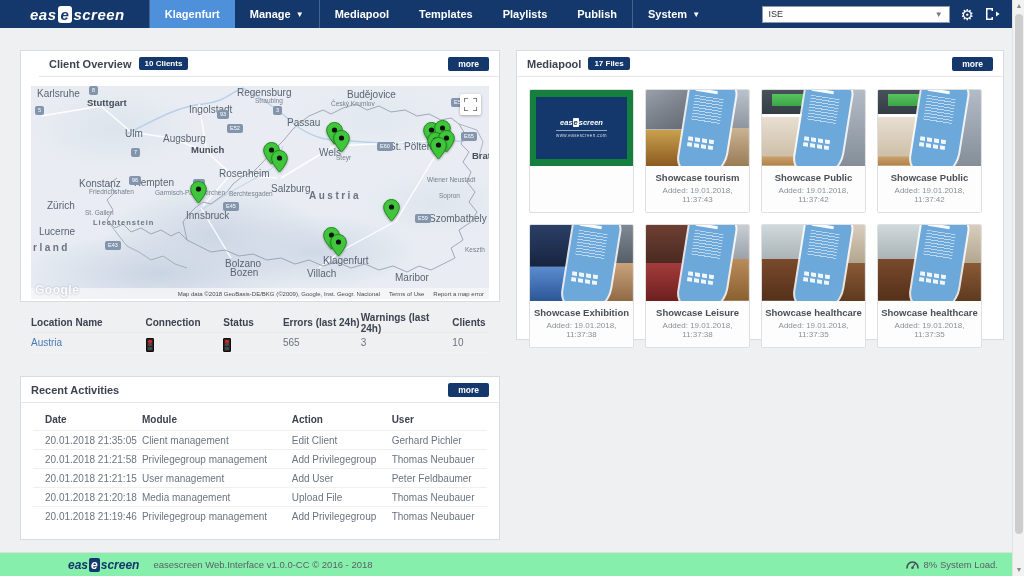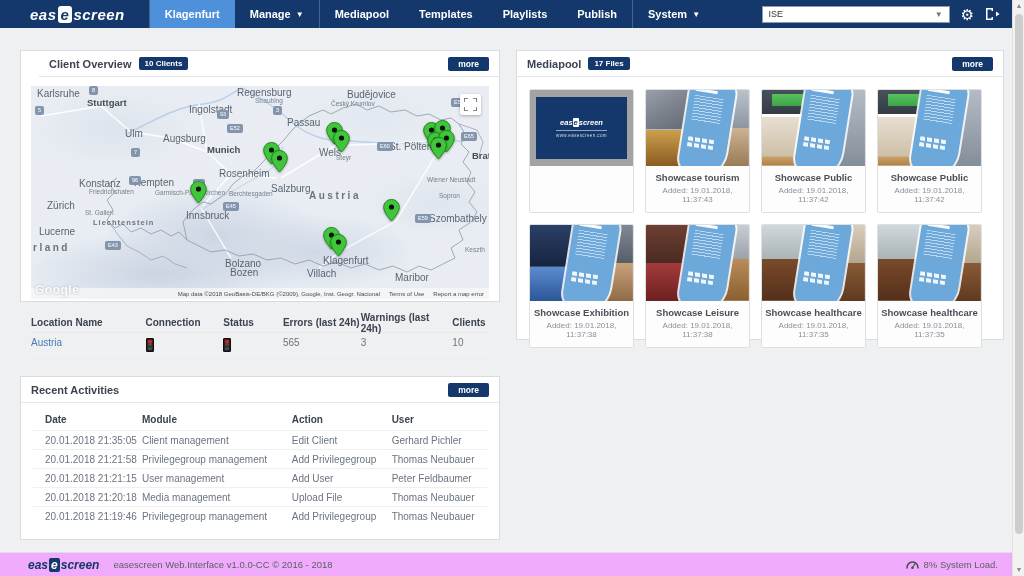--- a/index.html
+++ b/index.html
@@ -91,21 +91,21 @@
             justify-content:space-between; width:8px; height:14px; background:#262626;
             border:1px solid #0e0e0e; border-radius:1px; padding:1px 0; }
   .tlight i { display:block; width:4px; height:3px; border-radius:1px; background:#4a4a4a; }
   .tlight i.on { background:#e51c1c; }
 
   
   .media-grid { display:grid; grid-template-columns:repeat(4,105px); gap:11px; padding:12px; }
   .mcard { width:105px; background:#fdfdfd; border:1px solid #dddfe0; border-radius:2px;
            cursor:pointer; overflow:hidden; }
   .thumb { height:76px; position:relative; overflow:hidden; background-repeat:no-repeat; }
-  .thumb.logo-thumb { background:#a3a3a3; padding:7px 6px; }
+  .thumb.logo-thumb { background:#15803d; padding:7px 6px; }
   .logo-rect { background:#14386b; width:100%; height:100%; display:flex; flex-direction:column;
                align-items:center; justify-content:center; }
   .logo-rect .mini-logo { color:#fff; font-weight:bold; font-style:italic; font-size:7.5px; }
   .logo-rect .mini-logo .lbox { background:#fff; color:#14386b; border-radius:1px; padding:0 1px; }
   .logo-rect .mini-url { color:#cfd9e6; font-size:4.5px; margin-top:3px; padding-top:2px;
                          border-top:1px solid rgba(255,255,255,.55); letter-spacing:.4px; }
   .band { position:absolute; top:-10px; bottom:-10px; left:37%; width:45%; background:#6ca9da;
           transform:rotate(9deg); border-radius:4px 12px 26px 16px;
           box-shadow:0 0 0 2px rgba(255,255,255,.85); }
   .band-in { padding:10px 6px 0; }
@@ -140,23 +140,23 @@
   .madded { font-size:8px; color:#8a9097; margin-top:3px; }
 
   
   .act-table { padding:6px 12px 0; }
   .act-row { display:flex; align-items:center; height:19px; font-size:10px; color:#6b7480;
              border-top:1px solid #efefef; }
   .act-row.hd { font-weight:bold; color:#3c4350; border-top:none; height:21px; }
   .a-c1{width:24%; padding-left:12px;} .a-c2{width:33%;} .a-c3{width:22%;} .a-c4{width:21%;}
 
   
-  .footer { position:absolute; left:0; bottom:0; width:1024px; height:24px; background:#f0abfc;
+  .footer { position:absolute; left:0; bottom:0; width:1024px; height:24px; background:#86efac;
             border-top:1px solid #dcdee0; display:flex; align-items:center;
-            padding:0 26px 0 28px; z-index:20; }
+            padding:0 26px 0 68px; z-index:20; }
   .footer .f-logo { color:#14386b; font-weight:bold; font-style:italic; font-size:12px; }
   .footer .f-logo .lbox { background:#14386b; color:#fff; border-radius:2px; padding:0 2px; margin:0 1px; }
   .f-text { font-size:9.5px; color:#5a5f66; margin-left:14px; }
   .f-right { margin-left:auto; display:flex; align-items:center; gap:5px;
              font-size:9.5px; color:#5a5f66; }
 </style>
 </head>
 <body>
 
 <div class="navbar">
@@ -232,21 +232,21 @@
       <div class="mlabel city" style="left: 186px; top: 1px; margin-left: 20px;">Regensburg</div>
 
       <div class="mlabel small" style="left: 224px; top: 11px;">Straubing</div>
 
       <div class="mlabel city" style="left: 158px; top: 18px;">Ingolstadt</div>
 
       <div class="mlabel city" style="left: 94px; top: 42px;">Ulm</div>
 
       <div class="mlabel city" style="left: 132px; top: 47px;">Augsburg</div>
 
-      <div class="mlabel big" style="left: 176px; top: 58px;">Munich</div>
+      <div class="mlabel big" style="left: 160px; top: 58px;">Munich</div>
 
       <div class="mlabel city" style="left: 188px; top: 82px;">Rosenheim</div>
 
       <div class="mlabel city" style="left: 48px; top: 92px;">Konstanz</div>
 
       <div class="mlabel city" style="left: 103px; top: 91px;">Kempten</div>
 
       <div class="mlabel small" style="left: 58px; top: 102px;">Friedrichshafen</div>
 
       <div class="mlabel small" style="left: 124px; top: 103px;">Garmisch-Partenkirchen</div>

